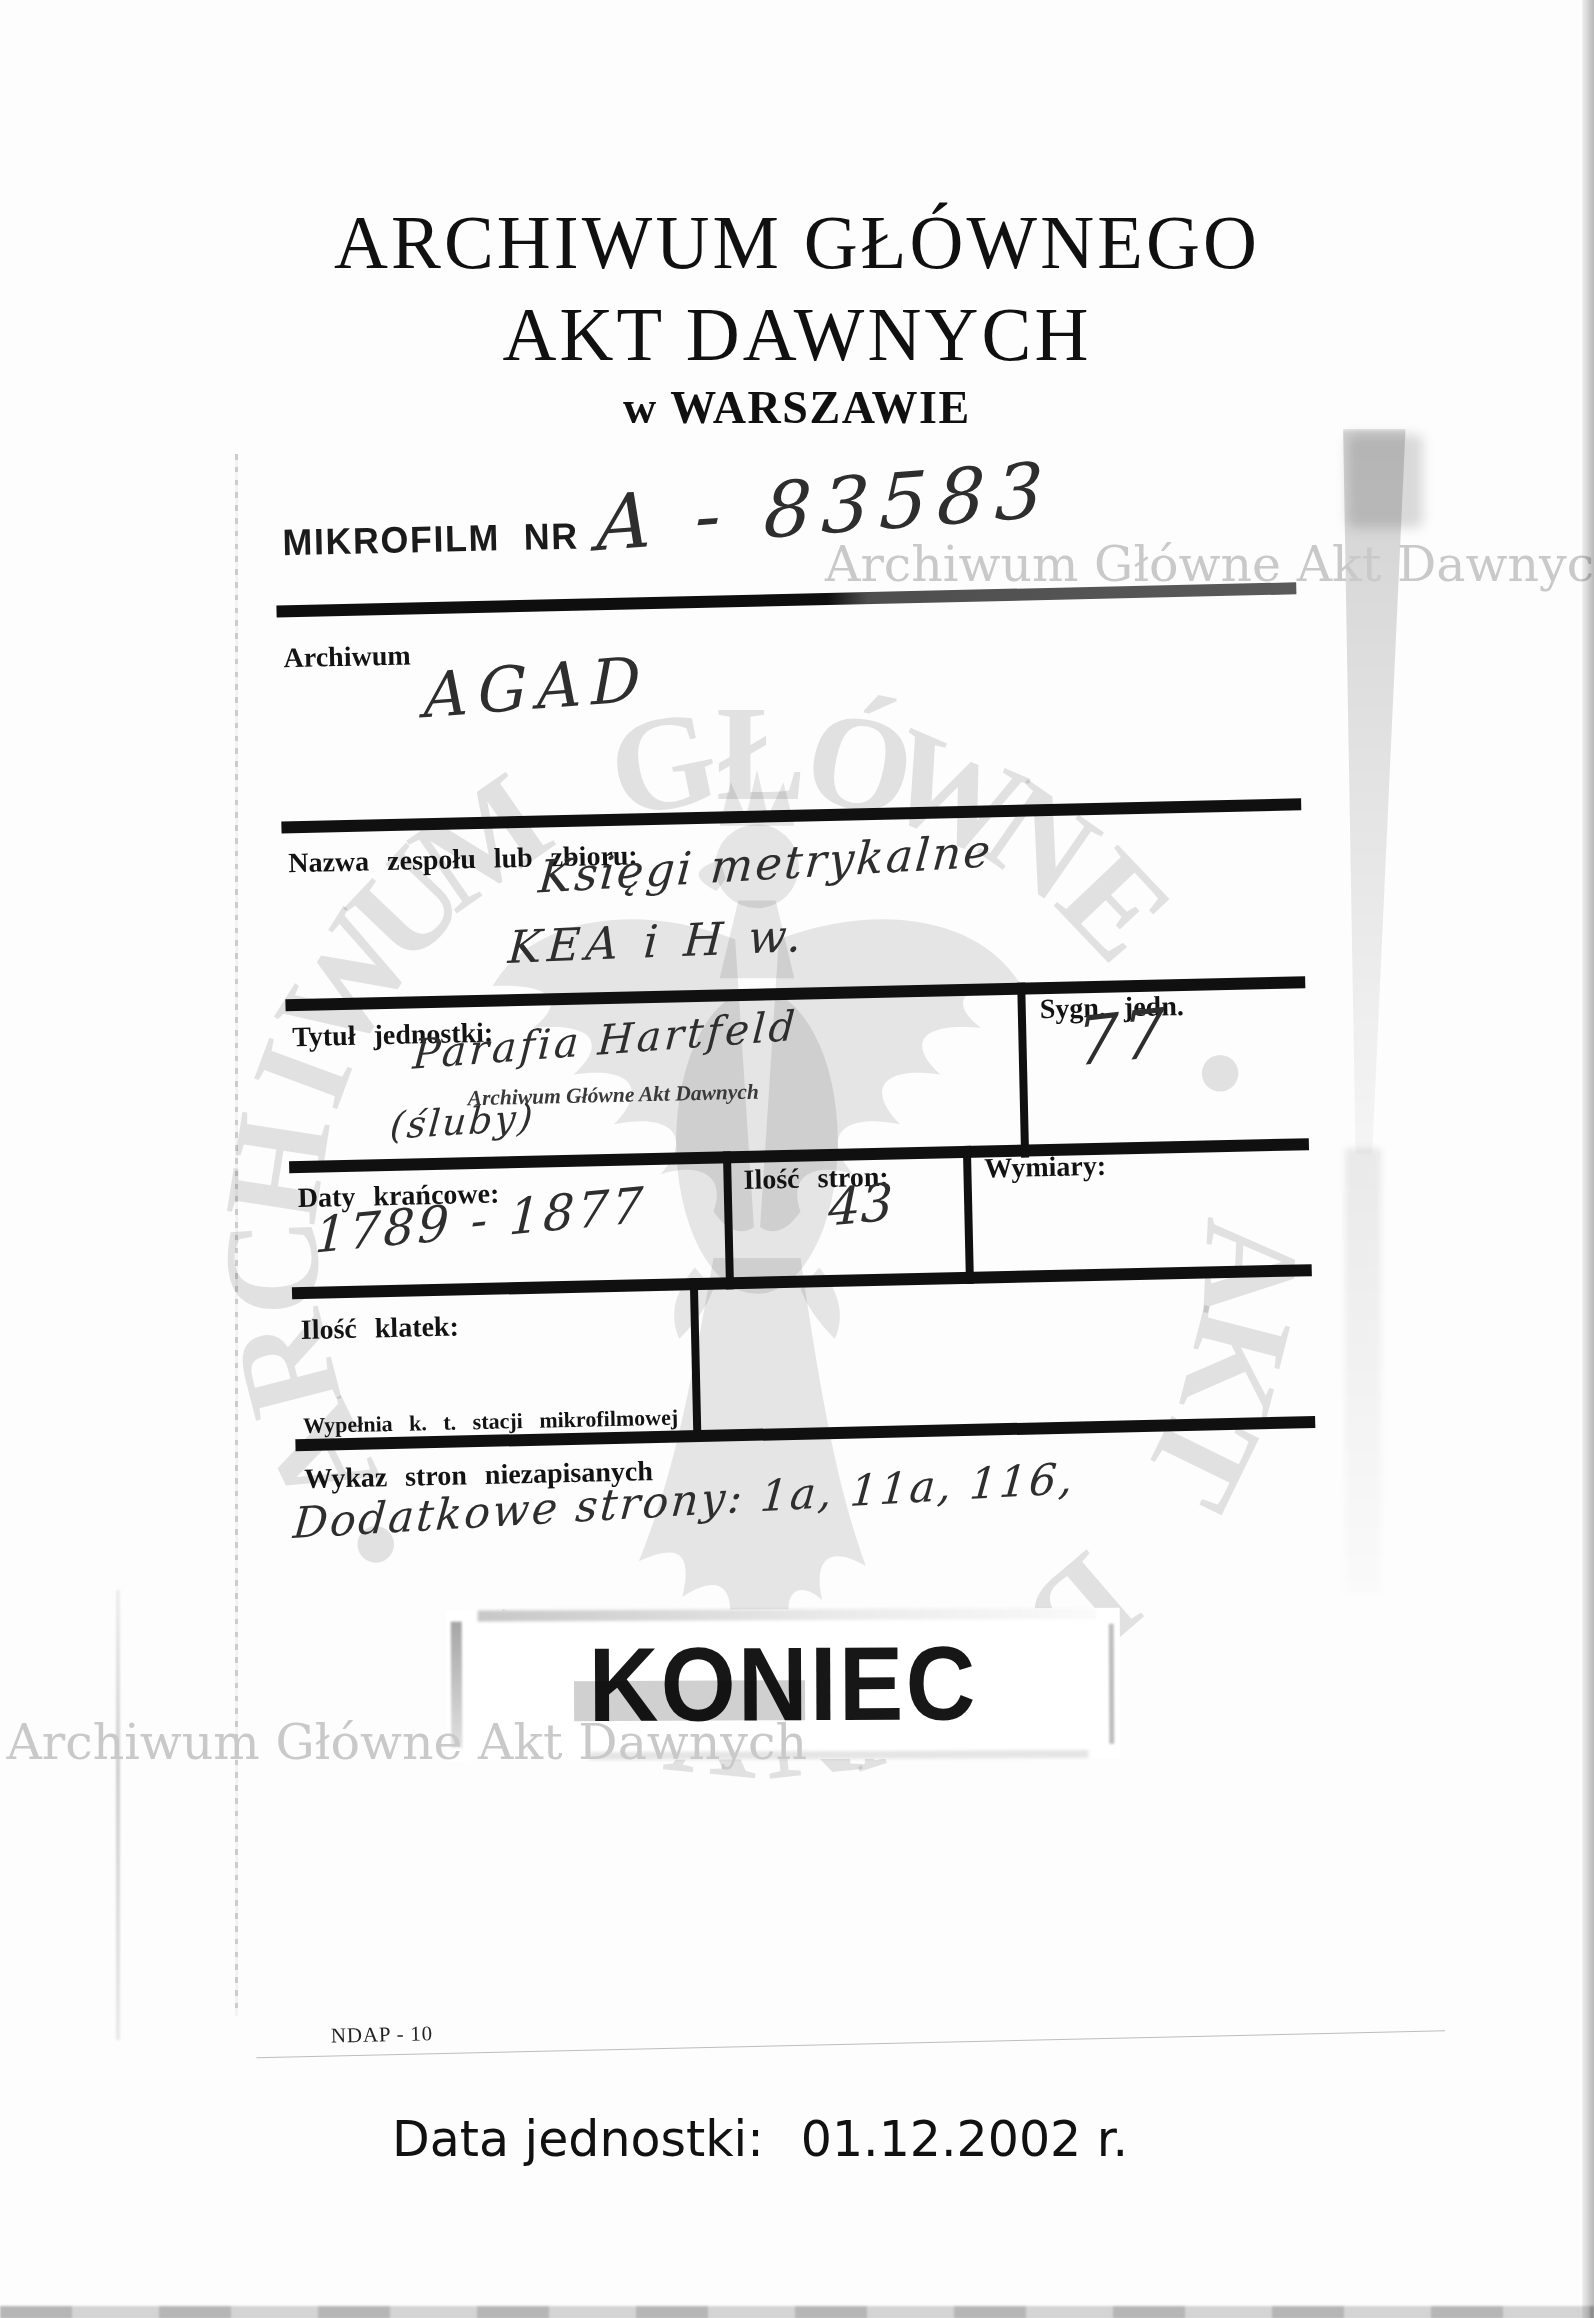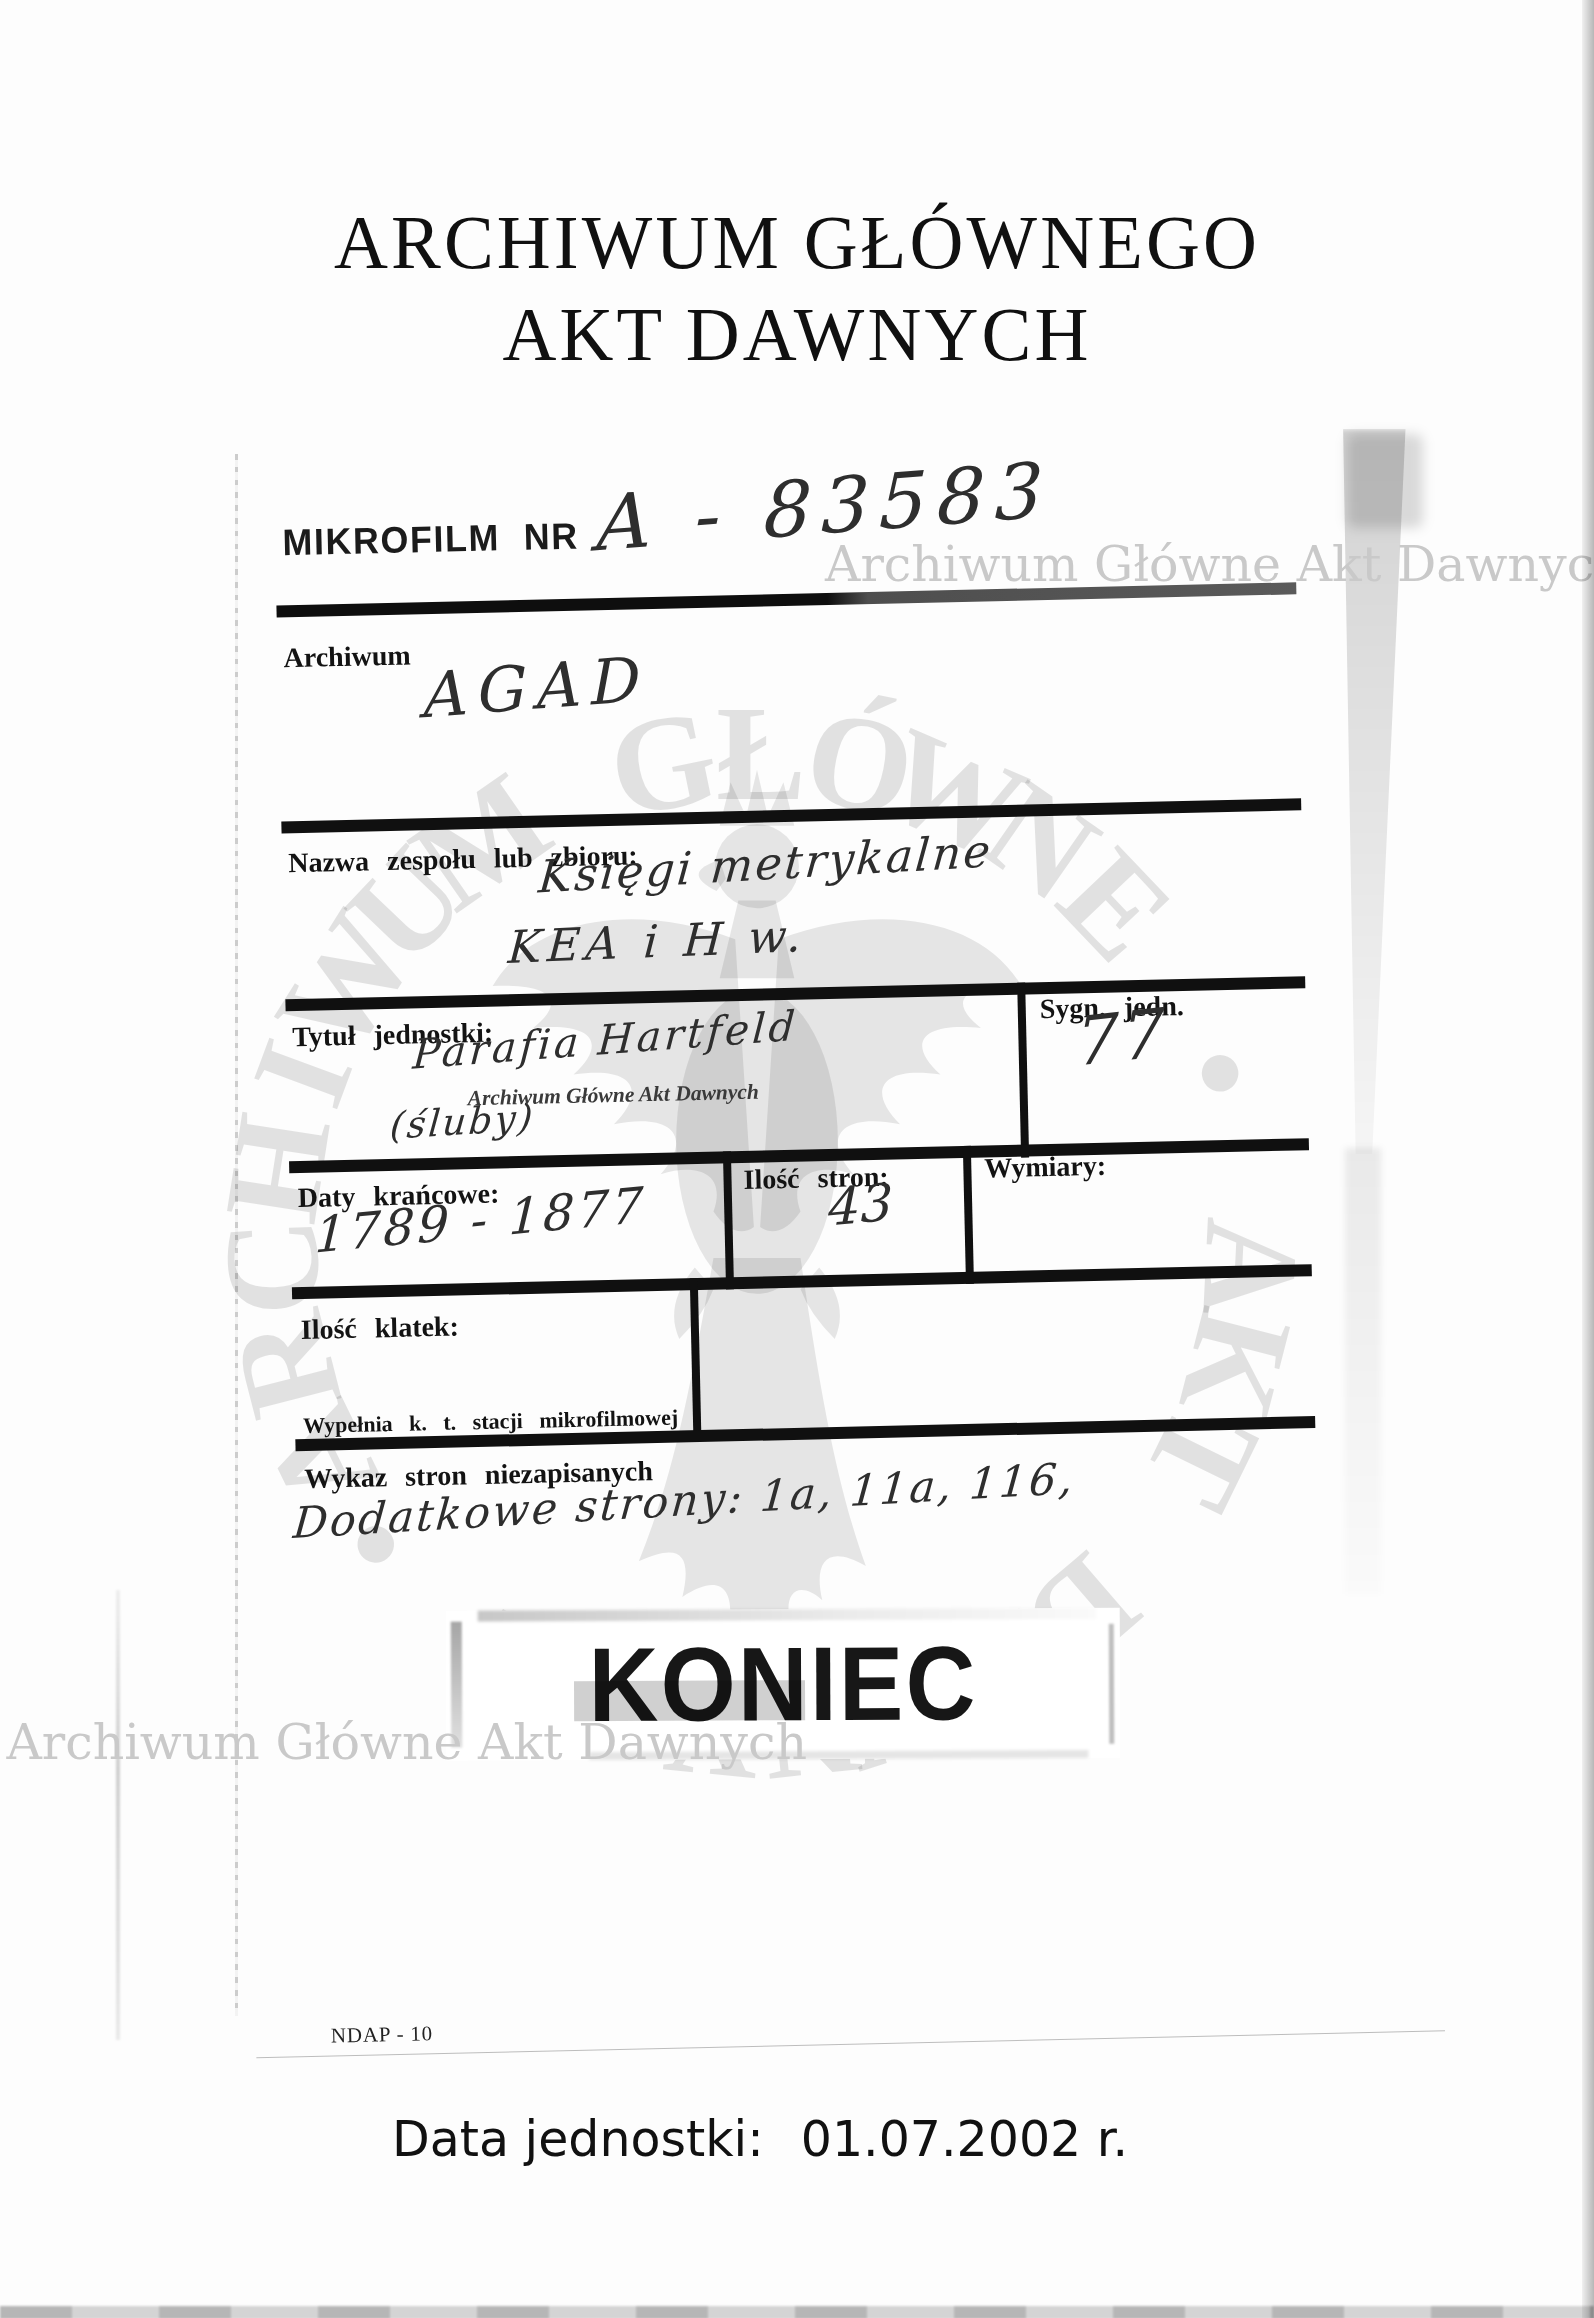--- a/index.html
+++ b/index.html
@@ -139,20 +139,21 @@
         <span class="arc-letter" style="left: 812px; top: 1731px; transform: translate(-50%, -50%) rotate(174deg); color: rgba(0, 0, 0, 0.11);">N</span>
         <span class="arc-letter" style="left: 713px; top: 1731px; transform: translate(-50%, -50%) rotate(185.6deg); color: rgba(0, 0, 0, 0.11);">Y</span>
         <span class="arc-letter" style="left: 616px; top: 1712px; transform: translate(-50%, -50%) rotate(197.2deg); color: rgba(0, 0, 0, 0.11);">C</span>
         <span class="arc-letter" style="left: 525px; top: 1673px; transform: translate(-50%, -50%) rotate(208.8deg); color: rgba(0, 0, 0, 0.11);">H</span>
         <span class="arc-letter" style="left: 375px; top: 1545px; transform: translate(-50%, -50%) rotate(232deg); color: rgba(0, 0, 0, 0.11);">•</span>
       </div>
   </div>
 
   <div class="hdr hdr-serif hdr-l2">ARCHIWUM GŁÓWNEGO</div>
   <div class="hdr hdr-serif hdr-l3">AKT DAWNYCH</div>
+  <div class="hdr hdr-serif hdr-l4">w WARSZAWIE</div>
 
   <div class="form-sheet">
 
     <div class="mikro" style="left:56px;top:70px;">MIKROFILM NR</div>
     <div class="hand" style="left:375px;top:29px;font-size:76px;letter-spacing:9.6px;transform:rotate(-3deg) skewX(-6deg);">A - 83583</div>
 
     <div class="bar bar-a" style="top:153px;"></div>
 
     <div class="flabel" style="left:59px;top:190px;">Archiwum</div>
     <div class="hand" style="left:198px;top:210px;font-size:62px;letter-spacing:9.6px;transform:rotate(-3deg) skewX(-4deg);">AGAD</div>
@@ -214,17 +215,17 @@
 
   <div class="artifact edge-left-form"></div>
   <div class="artifact shadow-wedge"></div>
   <div class="artifact shadow-wedge2"></div>
   <div class="artifact corner-blob"></div>
   <div class="artifact right-strip"></div>
   <div class="artifact bottom-band"></div>
   <div class="artifact fold-line"></div>
 
   <div class="date-line">
-    <span>Data jednostki:</span><span class="gap"></span><span>01.07.2002 r.</span>
+    <span>Data jednostki:</span><span class="gap"></span><span>01.12.2002 r.</span>
   </div>
 
 </div>
 
 
 </body></html>

